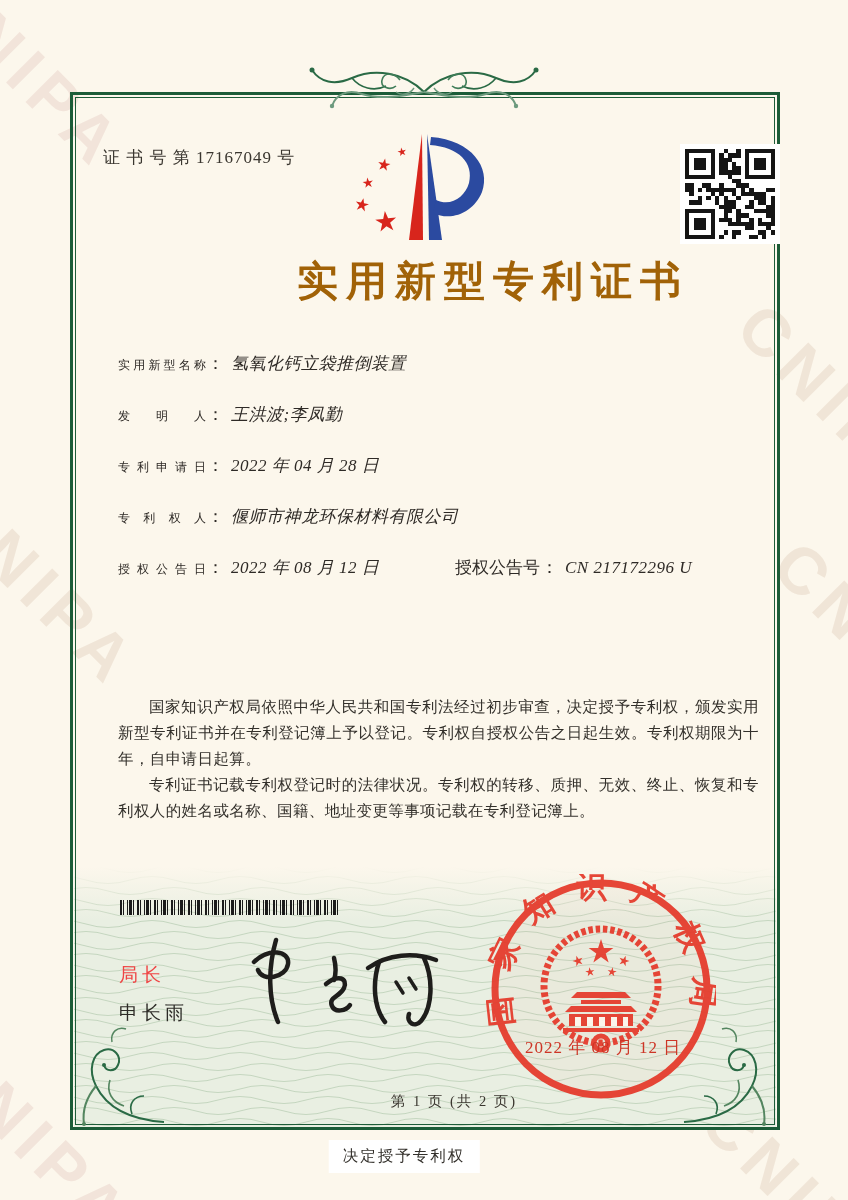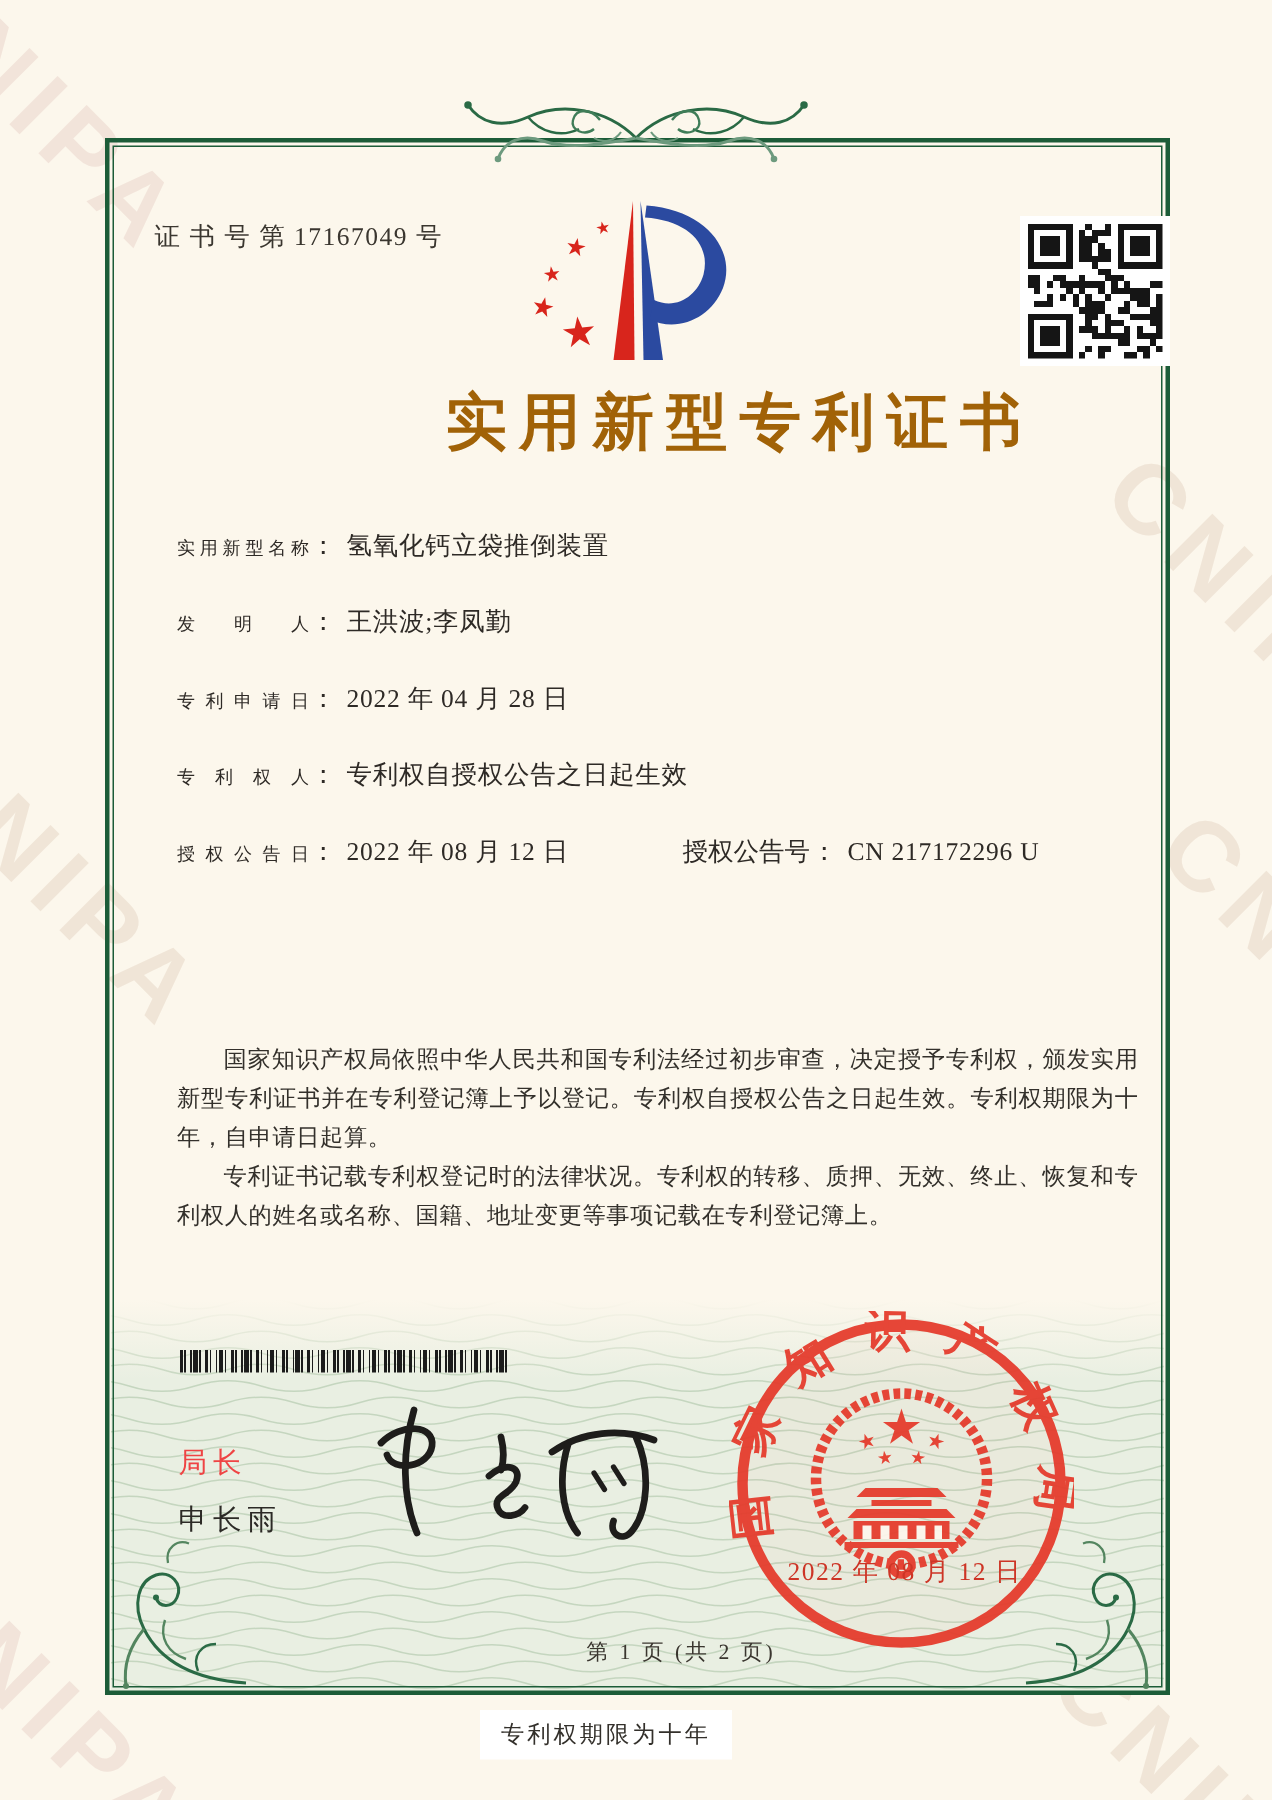--- a/index.html
+++ b/index.html
@@ -47,21 +47,21 @@
   .qr svg{width:100%;height:100%;display:block;background:#fff;}
   .title{
     position:absolute;z-index:3;left:70px;top:254px;width:846px;
     text-align:center;font-size:41px;font-weight:700;letter-spacing:8px;color:#a16207;
   }
   
   .fields{position:absolute;z-index:3;left:118px;top:352px;width:645px;font-size:17px;}
   .frow{position:relative;height:20px;margin-bottom:31px;white-space:nowrap;}
   .f-label{display:inline-block;width:88px;text-align:justify;text-align-last:justify;font-size:12px;vertical-align:baseline;}
   .colon{margin-left:1px;}
-  .f-value{margin-left:7px;letter-spacing:0.5px;}
+  .f-value{margin-left:7px;letter-spacing:0.5px;font-style:italic;}
   .grant-col2{position:absolute;left:337px;top:0;}
   
   .paras{position:absolute;z-index:3;left:118px;top:694px;width:641px;
     font-size:15.5px;line-height:26px;text-align:justify;color:#33302b;letter-spacing:0.4px;}
   .paras p{margin:0;text-indent:2em;}
   
   .barcode{position:absolute;z-index:3;left:120px;top:900px;width:218px;height:15px;
     background:repeating-linear-gradient(90deg,
       #1b1b1b 0 2px,rgba(0,0,0,0) 2px 3px,
       #1b1b1b 3px 4px,rgba(0,0,0,0) 4px 7px,
@@ -331,21 +331,21 @@
     <div class="frow">
       <span class="f-label">实用新型名称</span><span class="colon">：</span><span class="f-value">氢氧化钙立袋推倒装置</span>
     </div>
     <div class="frow">
       <span class="f-label">发明人</span><span class="colon">：</span><span class="f-value">王洪波;李凤勤</span>
     </div>
     <div class="frow">
       <span class="f-label">专利申请日</span><span class="colon">：</span><span class="f-value">2022 年 04 月 28 日</span>
     </div>
     <div class="frow">
-      <span class="f-label">专利权人</span><span class="colon">：</span><span class="f-value">专利权自授权公告之日起生效</span>
+      <span class="f-label">专利权人</span><span class="colon">：</span><span class="f-value">偃师市神龙环保材料有限公司</span>
     </div>
     <div class="frow">
       <span class="f-label">授权公告日</span><span class="colon">：</span><span class="f-value">2022 年 08 月 12 日</span>
       <span class="grant-col2">
         <span>授权公告号</span><span class="colon">：</span><span class="f-value">CN 217172296 U</span>
       </span>
     </div>
   </div>
 
   <div class="paras">
@@ -397,15 +397,15 @@
         <rect x="10" y="25" width="6" height="9"></rect>
         <rect x="22" y="25" width="5" height="9"></rect>
       </g>
       <rect x="-38" y="36" width="76" height="4"></rect>
     </g>
   </svg>
   <div class="seal-date">2022 年 08 月 12 日</div>
 
   <div class="page-info">第 1 页 (共 2 页)</div>
 
-  <div class="cont-note">专利权期限为十年</div>
+  <div class="cont-note">决定授予专利权</div>
 
 </div>
 
 </body></html>

